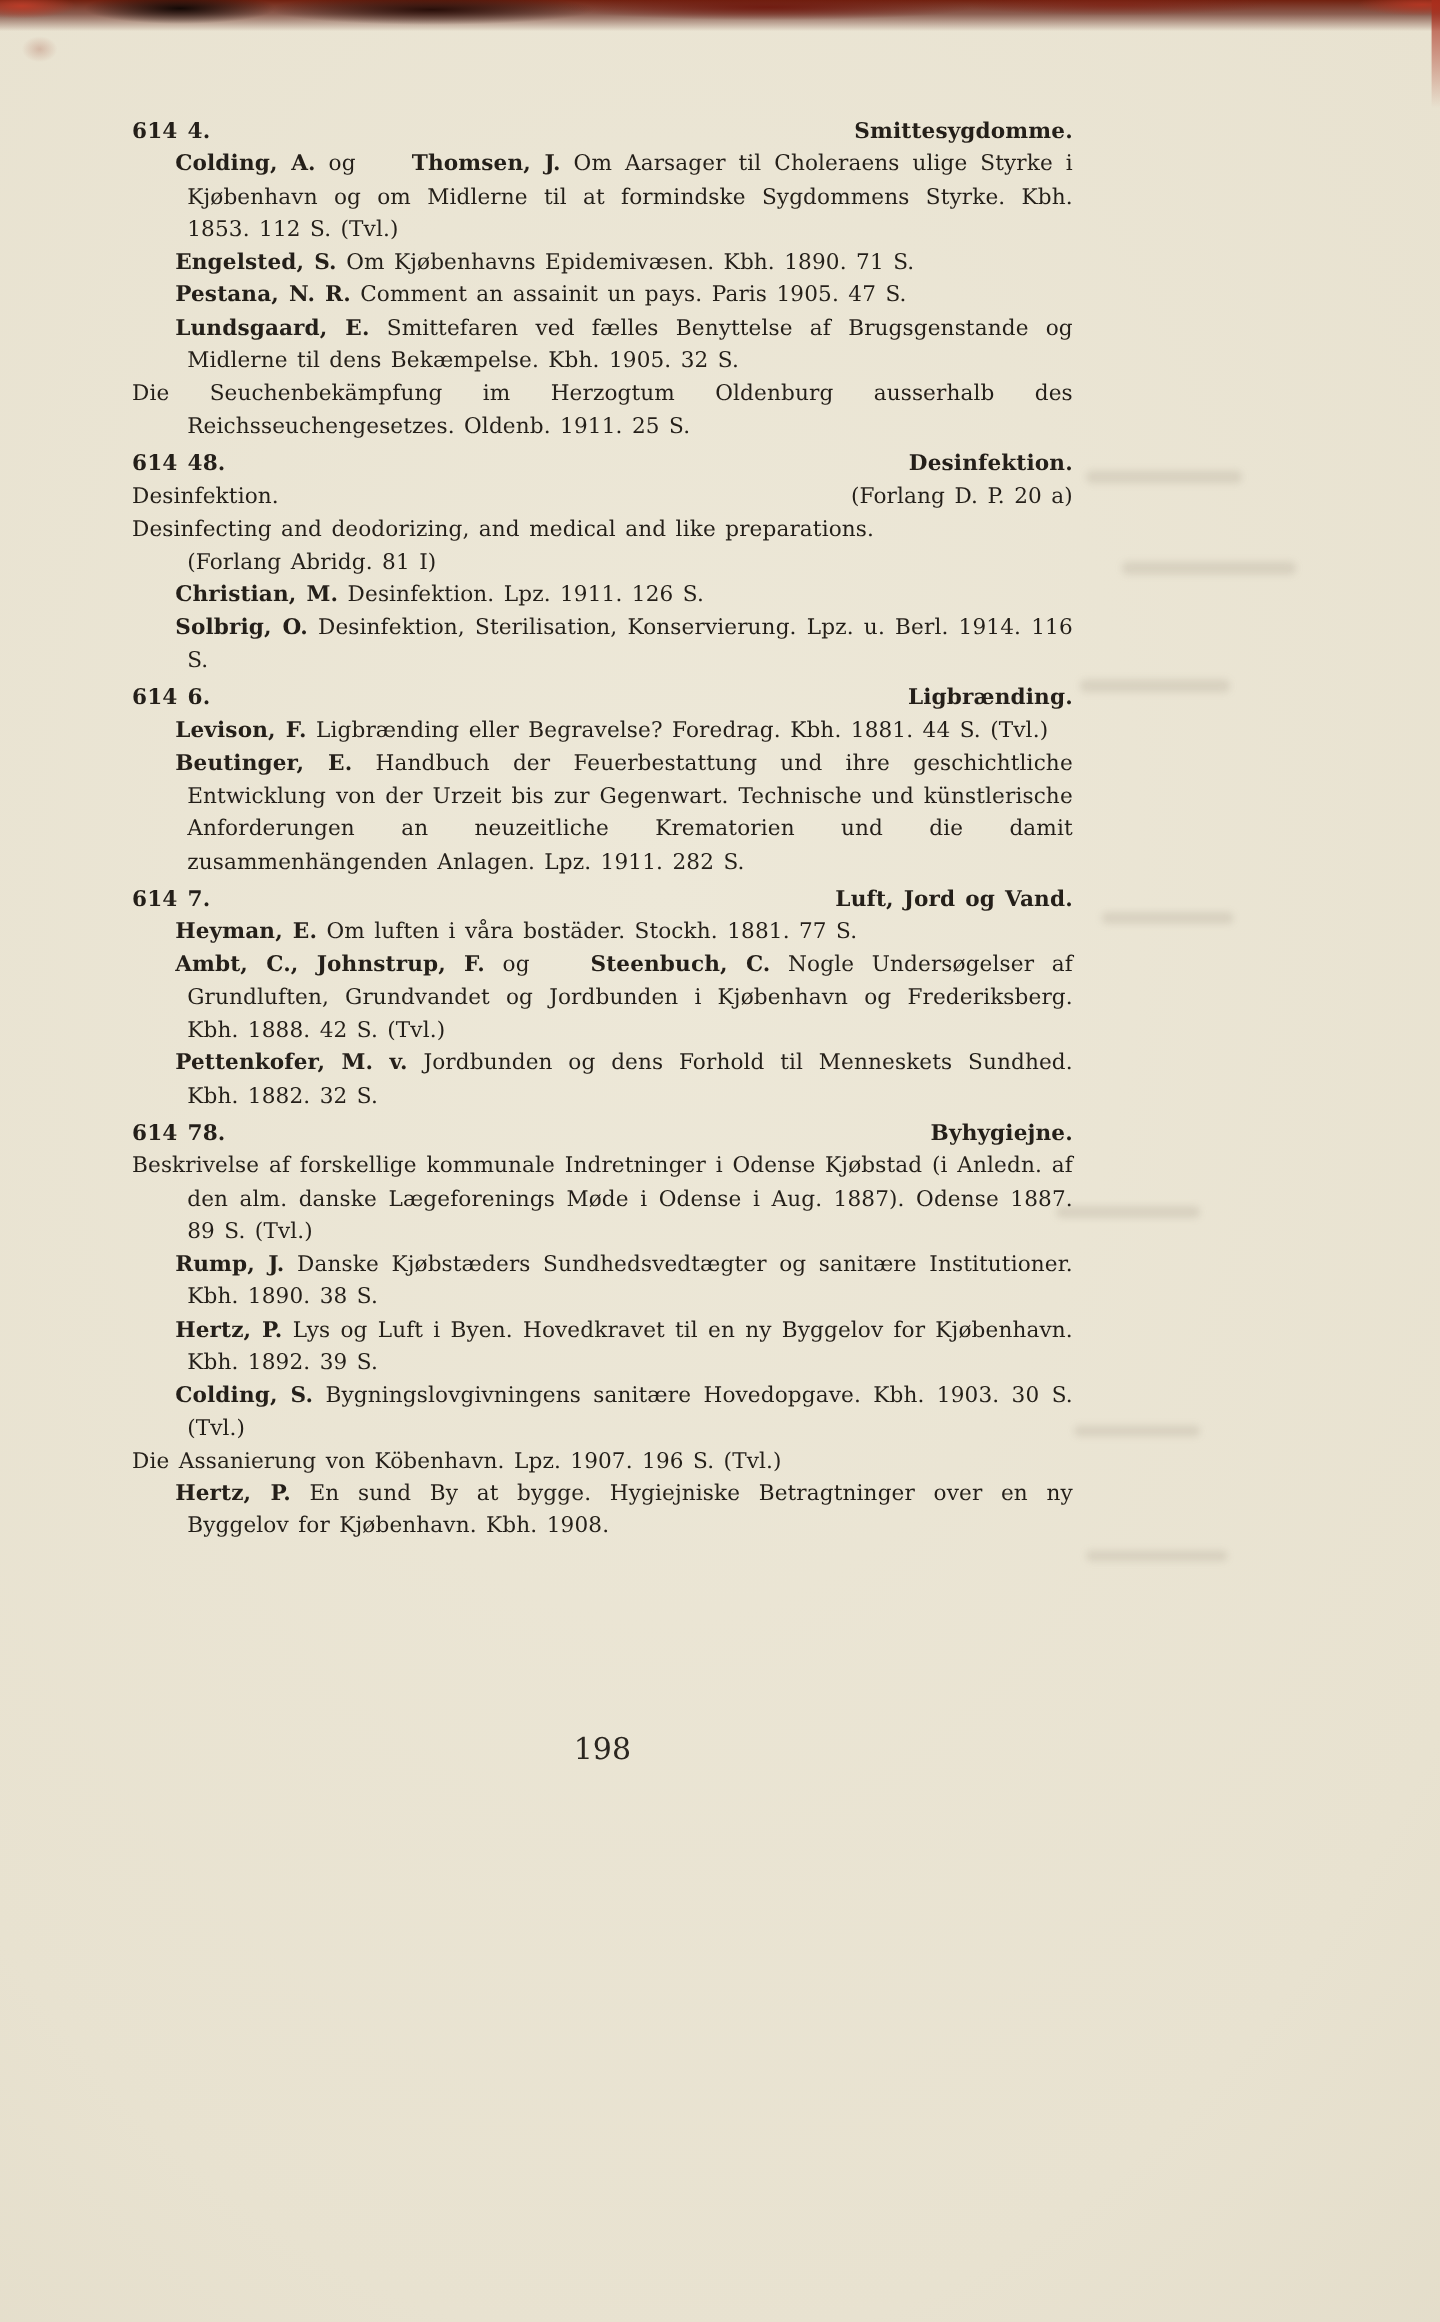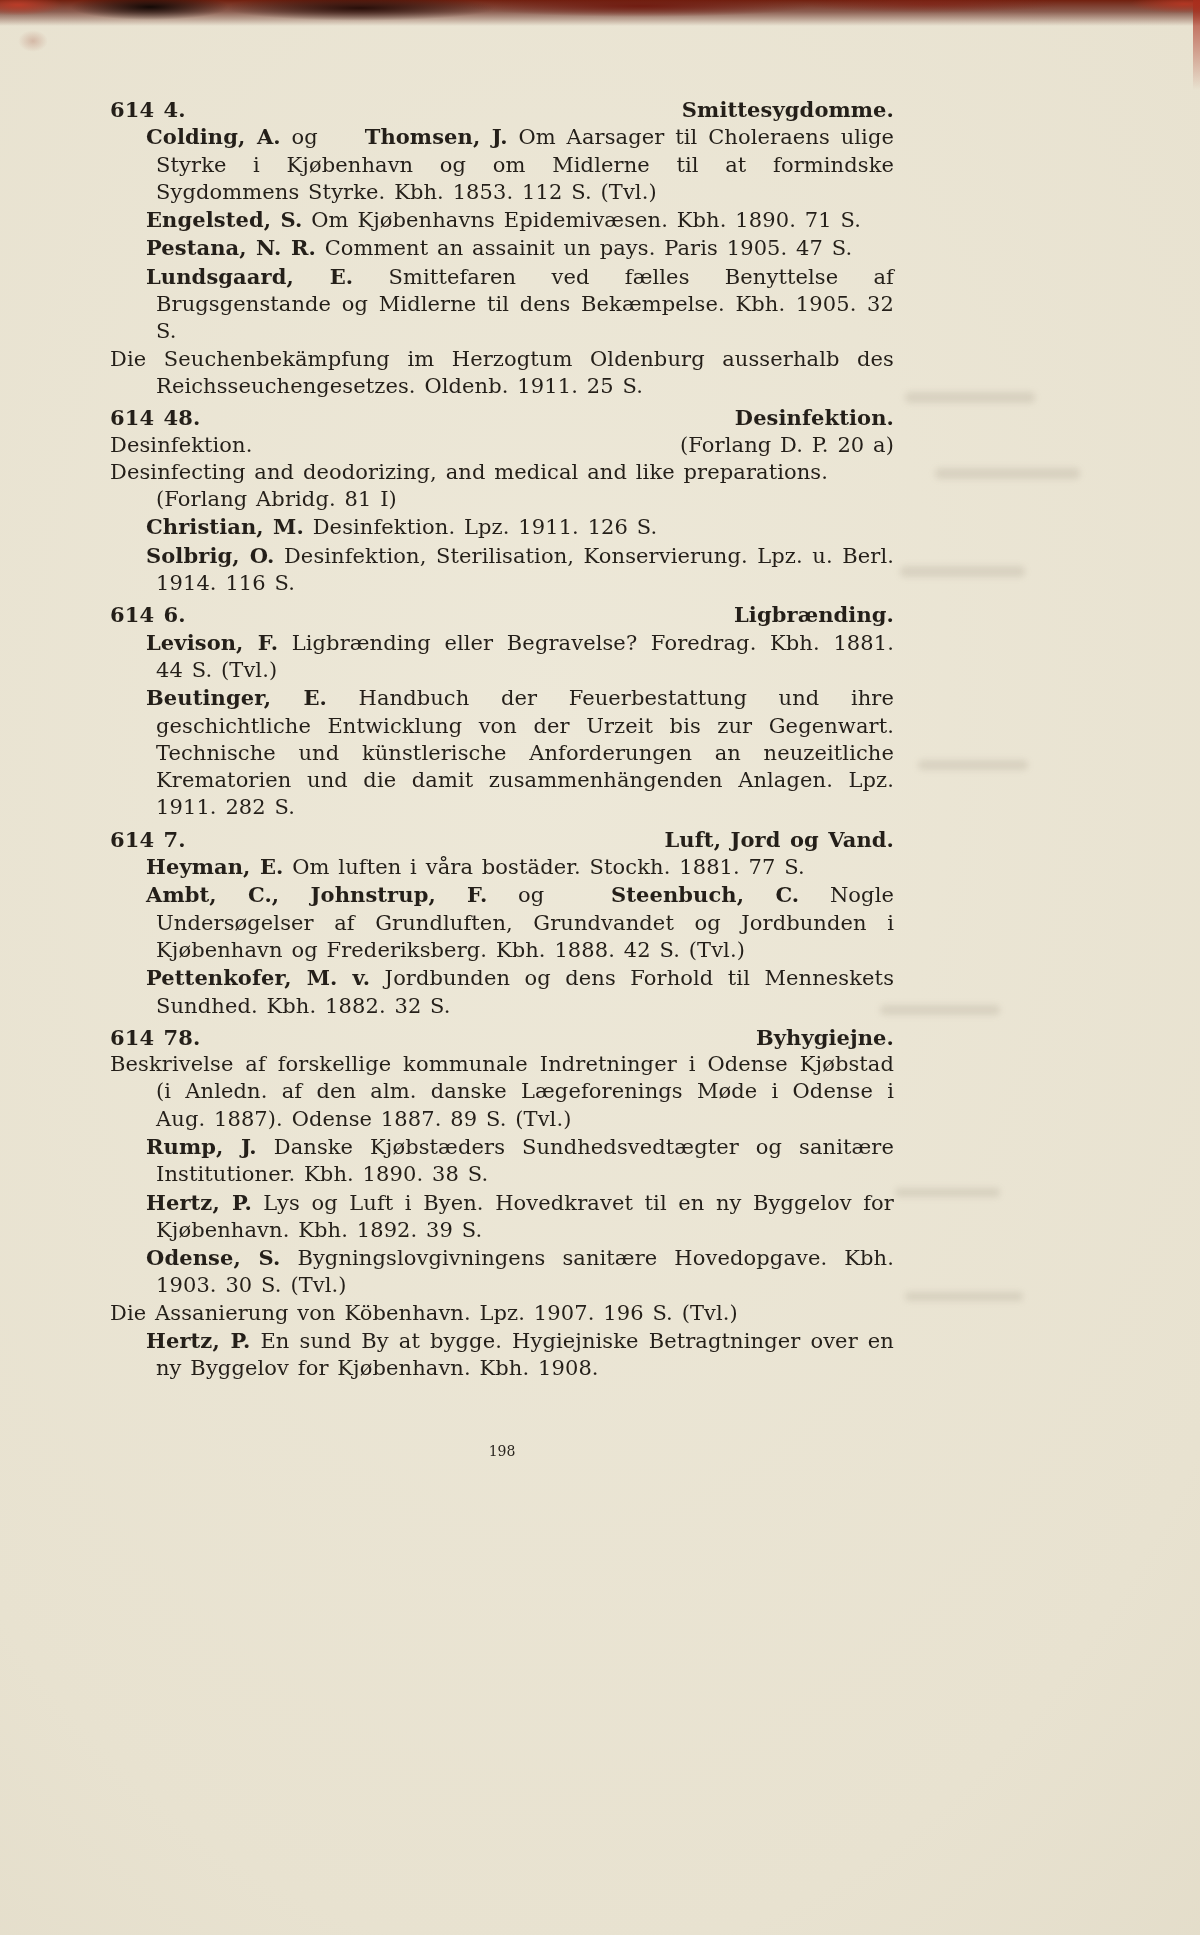--- a/index.html
+++ b/index.html
@@ -60,21 +60,21 @@
   .g4 { left: 918px; top: 760px; width: 110px; height: 10px; }
   .g5 { left: 880px; top: 1005px; width: 120px; height: 10px; }
   .g6 { left: 895px; top: 1188px; width: 105px; height: 9px; }
   .g7 { left: 905px; top: 1292px; width: 118px; height: 9px; }
 
   .content {
     position: absolute;
     left: 110px;
     top: 96px;
     width: 784px;
-    font-size: 21px;
+    font-size: 18px;
     line-height: 27.3px;
     text-align: justify;
     word-spacing: 2px;
     letter-spacing: .1px;
   }
   .section { margin: 0; }
   .section + .section { margin-top: 4px; }
   .section-header {
     display: flex;
     justify-content: space-between;
@@ -96,21 +96,21 @@
     display: block;
     text-align: left;
     text-indent: 0;
   }
   .page-number {
     position: absolute;
     top: 1443px;
     left: 110px;
     width: 784px;
     text-align: center;
-    font-size: 14px;
+    font-size: 25px;
     color: #2b2620;
   }
 </style>
 </head>
 <body>
 
 <div class="scan">
   <div class="top-edge"></div>
   <div class="right-edge-streak"></div>
   <div class="left-smudge"></div>
@@ -165,20 +165,20 @@
         <p class="entry"><span class="entry-text"><b>Pettenkofer, M. v.</b><span> Jordbunden og dens Forhold til Menneskets Sundhed. Kbh. 1882. 32 S.</span></span></p>
       </section>
       <section class="section">
         <div class="section-header">
           <span class="code">614 78.</span>
           <span class="heading">Byhygiejne.</span>
         </div>
         <p class="entry"><span class="entry-text"><span>Beskrivelse af forskellige kommunale Indretninger i Odense Kjøbstad (i Anledn. af den alm. danske Lægeforenings Møde i Odense i Aug. 1887). Odense 1887. 89 S. (Tvl.)</span></span></p>
         <p class="entry"><span class="entry-text"><b>Rump, J.</b><span> Danske Kjøbstæders Sundhedsvedtægter og sanitære Institutioner. Kbh. 1890. 38 S.</span></span></p>
         <p class="entry"><span class="entry-text"><b>Hertz, P.</b><span> Lys og Luft i Byen. Hovedkravet til en ny Byggelov for Kjøbenhavn. Kbh. 1892. 39 S.</span></span></p>
-        <p class="entry"><span class="entry-text"><b>Odense, S.</b><span> Bygningslovgivningens sanitære Hovedopgave. Kbh. 1903. 30 S. (Tvl.)</span></span></p>
+        <p class="entry"><span class="entry-text"><b>Colding, S.</b><span> Bygningslovgivningens sanitære Hovedopgave. Kbh. 1903. 30 S. (Tvl.)</span></span></p>
         <p class="entry"><span class="entry-text"><span>Die Assanierung von Köbenhavn. Lpz. 1907. 196 S. (Tvl.)</span></span></p>
         <p class="entry"><span class="entry-text"><b>Hertz, P.</b><span> En sund By at bygge. Hygiejniske Betragtninger over en ny Byggelov for Kjøbenhavn. Kbh. 1908.</span></span></p>
       </section>
     </main>
 
   <div class="page-number">198</div>
 </div>
 
 </body></html>

